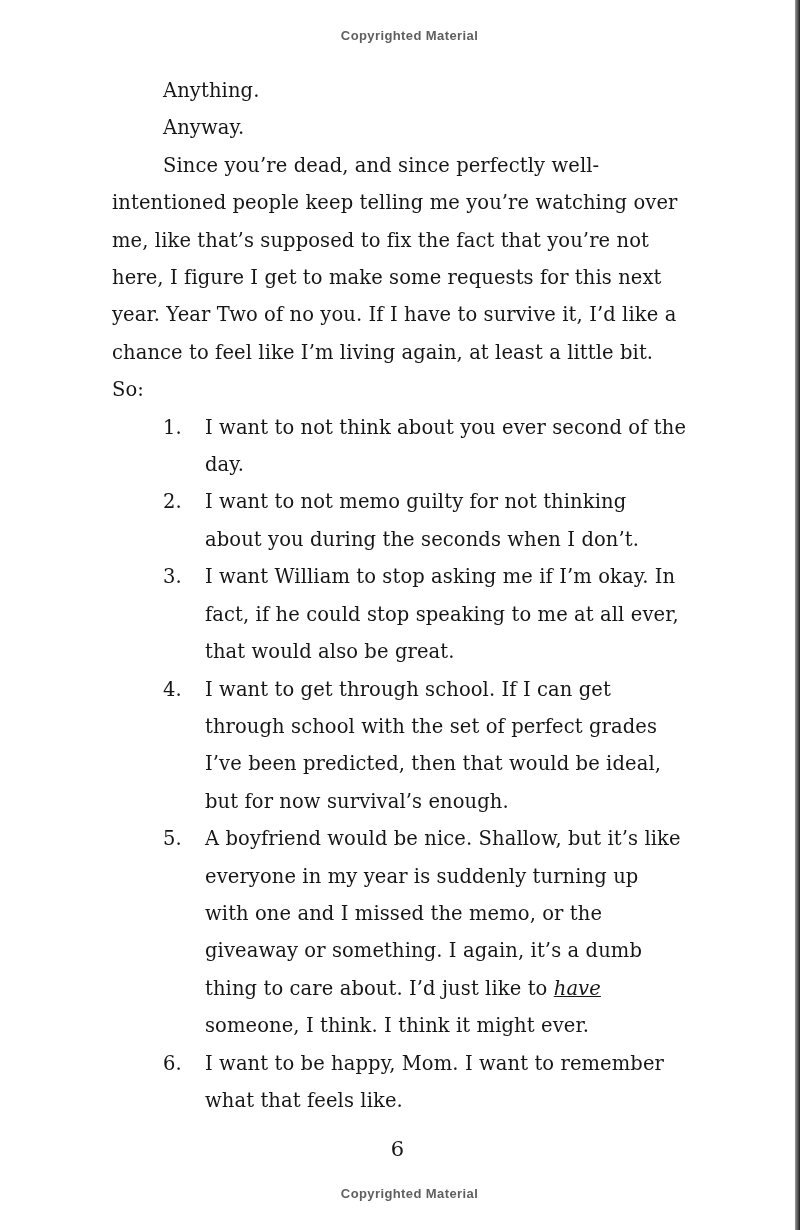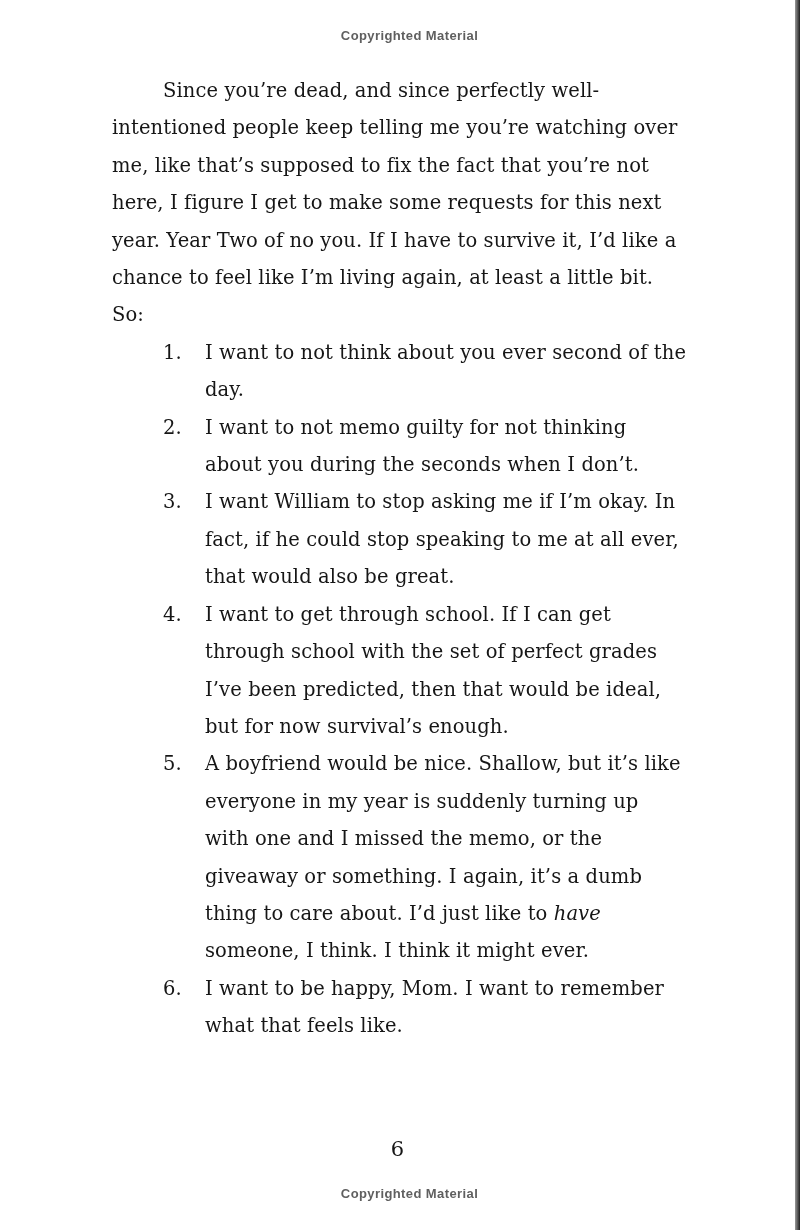--- a/index.html
+++ b/index.html
@@ -63,40 +63,43 @@
   }
   .li-num {
     width: 42px;
     flex-shrink: 0;
   }
   .li-txt {
     flex: 1;
   }
   .em {
     font-style: italic;
+    text-decoration: underline;
   }
   .page-number {
     position: absolute;
     left: 0;
     top: 1137px;
     width: 795px;
     text-align: center;
     font-size: 21px;
     color: #161616;
   }
 </style>
 </head>
 <body>
 
 <div class="page">
 
   <div class="notice notice-top">Copyrighted Material</div>
 
   <div class="body-text">
 
+    <p class="para">Anything.</p>
+    <p class="para">Anyway.</p>
     <p class="para">Since you’re dead, and since perfectly well-intentioned people keep telling me you’re watching over me, like that’s supposed to fix the fact that you’re not here, I figure I get to make some requests for this next year. Year Two of no you. If I have to survive it, I’d like a chance to feel like I’m living again, at least a little bit. So:</p>
 
     <div class="list">
 
       <div class="li-row">
         <span class="li-num">1.</span>
         <span class="li-txt">I want to not think about you ever second of the day.</span>
       </div>
 
       <div class="li-row">

